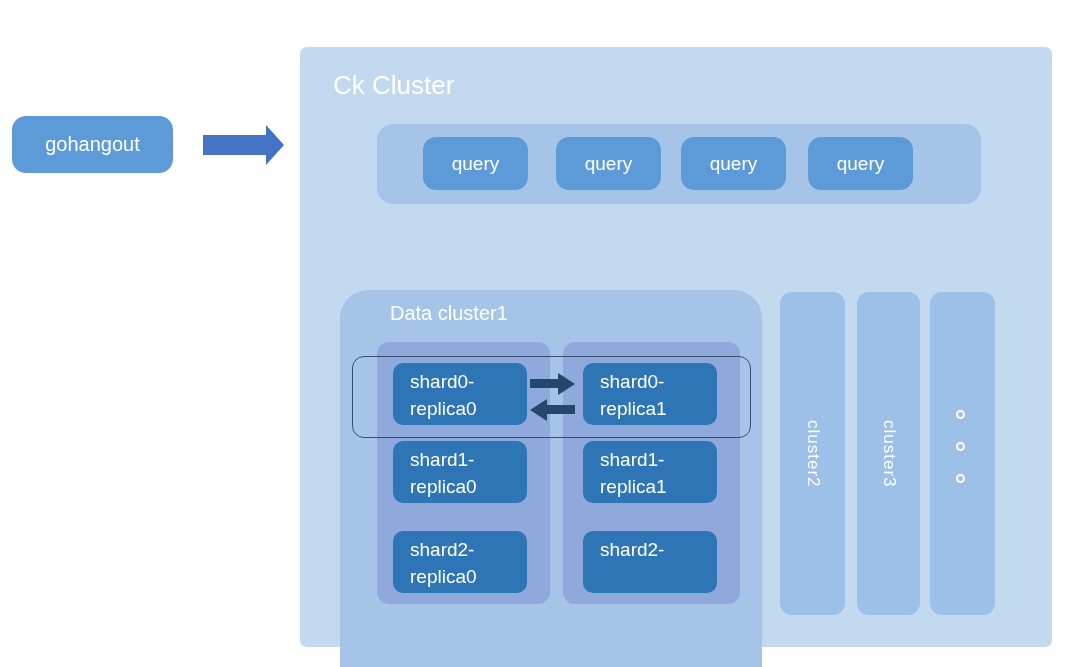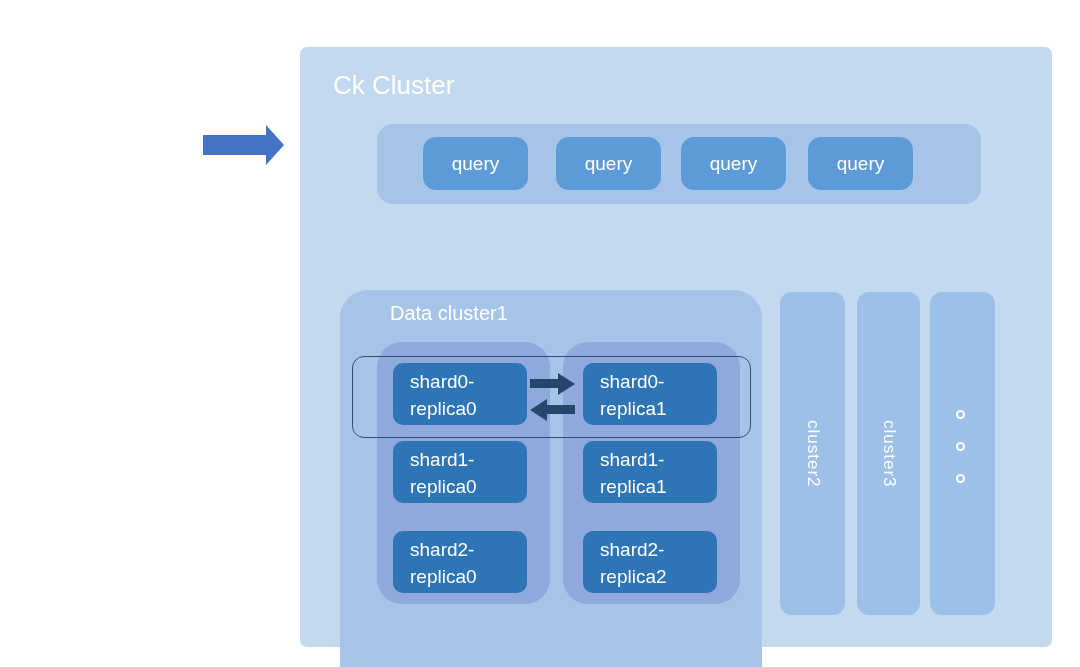--- a/index.html
+++ b/index.html
@@ -40,21 +40,21 @@
   
   .data-cluster{
     position:absolute;left:40px;top:243px;width:422px;height:411px;
     background:var(--inner_panel,#a5c4e8);border-radius:28px;
   }
   .dc-title{
     position:absolute;left:50px;top:12px;
     color:var(--text_light,#fff);font-size:20px;
   }
   .col{
-    position:absolute;top:52px;height:262px;border-radius:25px;
+    position:absolute;top:52px;height:262px;border-radius:12px;
     background:var(--column_panel,#8fa9dc);
   }
   .col-left{left:37px;width:173px;}
   .col-right{left:223px;width:177px;}
   .shard{
     position:absolute;width:134px;height:62px;border-radius:10px;
     background:var(--shard_node,#2e75b6);
     color:var(--text_light,#fff);font-size:19px;line-height:27px;
     padding:5px 0 0 17px;box-sizing:border-box;
   }
@@ -87,20 +87,23 @@
   .dot{
     width:5px;height:5px;border:2px solid var(--text_light,#fff);
     border-radius:50%;background:transparent;
   }
 </style>
 </head>
 <body>
 
 <div class="canvas">
 
+  <div class="gohangout">
+    <span>gohangout</span>
+  </div>
 
   <svg class="flow-arrow" viewBox="0 0 85 50" xmlns="http://www.w3.org/2000/svg">
     <polygon points="0,15 63,15 63,5 81,25 63,45 63,35 0,35" fill="#4472c4"></polygon>
   </svg>
 
   <div class="ck">
     <div class="ck-title">Ck Cluster</div>
 
     <div class="query-bar">
       <div class="query-node q0">query</div>
@@ -131,21 +134,20 @@
         <div class="shard row0">
           <span>shard0-</span>
           <span>replica1</span>
         </div>
         <div class="shard row1">
           <span>shard1-</span>
           <span>replica1</span>
         </div>
         <div class="shard row2">
           <span>shard2-</span>
-          <span>replica2</span>
         </div>
       </div>
 
       <div class="outline-rect"></div>
 
       <svg class="repl-arrows" viewBox="0 0 55 58" xmlns="http://www.w3.org/2000/svg">
         <polygon points="5,11 33,11 33,5 50,16 33,27 33,20 5,20" fill="#24476b"></polygon>
         <polygon points="50,37 22,37 22,31 5,42 22,53 22,46 50,46" fill="#24476b"></polygon>
       </svg>
     </div>

